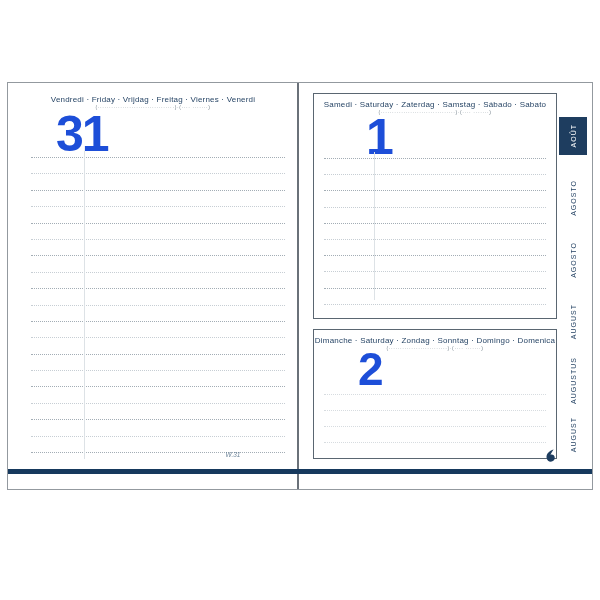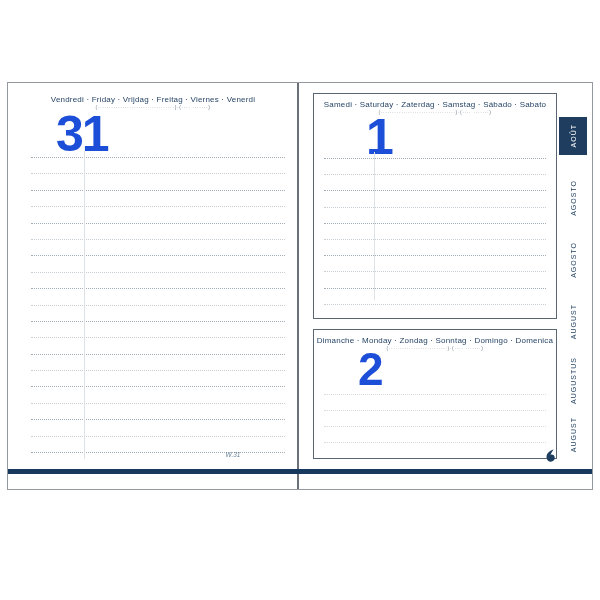--- a/index.html
+++ b/index.html
@@ -113,21 +113,21 @@
           <div class="rule"></div>
           <div class="rule"></div>
           <div class="rule"></div>
           <div class="rule"></div>
         </div>
       <div class="vrule sat-vrule"></div>
     </div>
 
     <div class="daybox sun-box">
       <div class="box-header">
-        <div class="day-names">Dimanche · Monday · Zondag · Sonntag · Domingo · Domenica</div>
+        <div class="day-names">Dimanche · Saturday · Zondag · Sonntag · Domingo · Domenica</div>
         <div class="micro">(··························)·(···· ·······)</div>
       </div>
       <div class="big-num sun-num">2</div>
       <div class="sun-lines lines faint">
           <div class="rule"></div>
           <div class="rule"></div>
           <div class="rule"></div>
           <div class="rule"></div>
         </div>
     </div>

